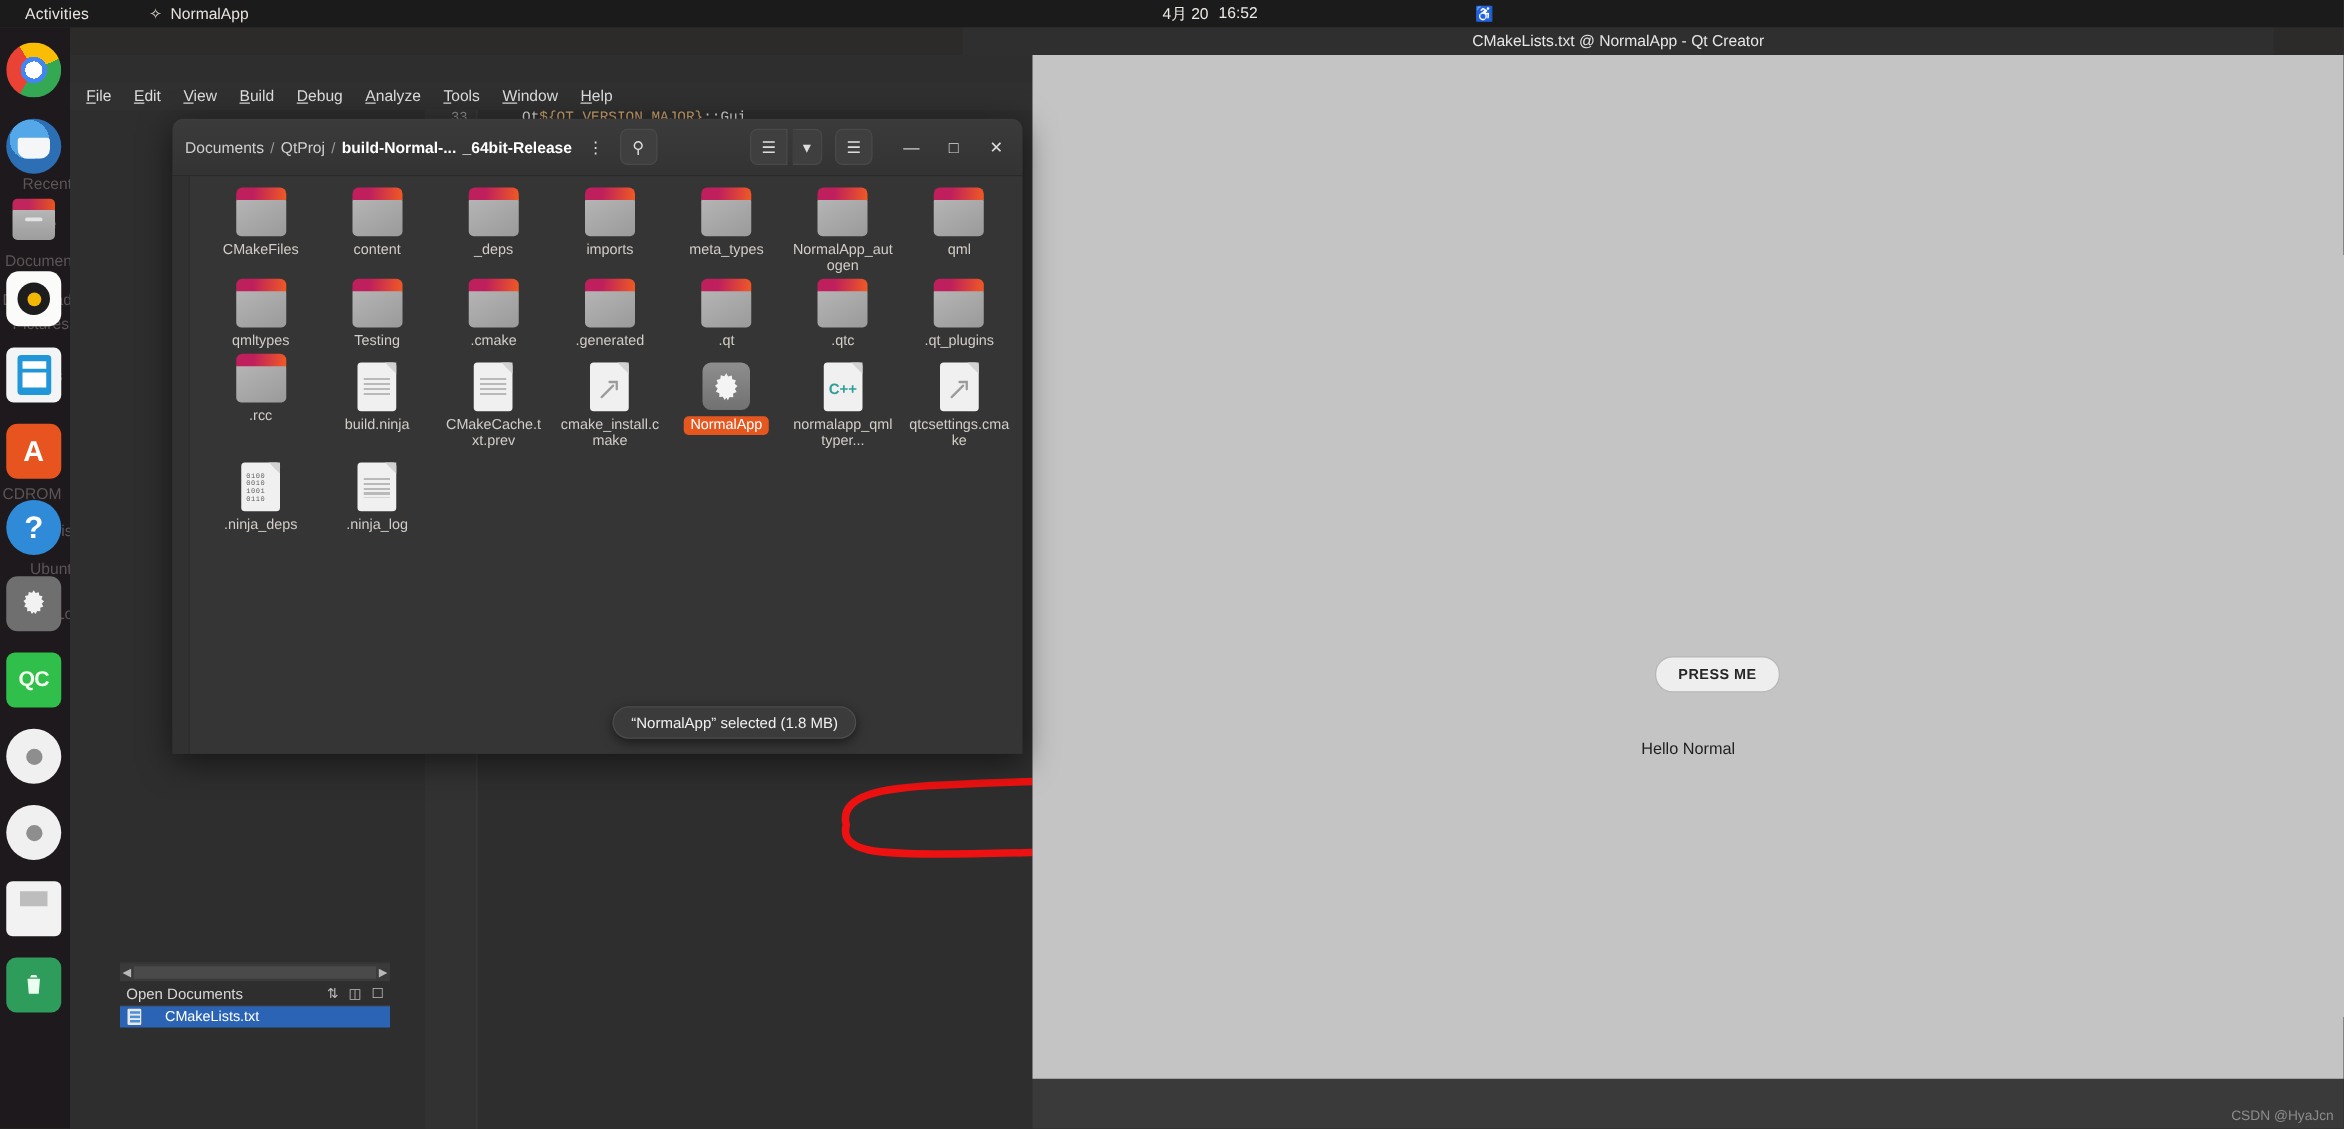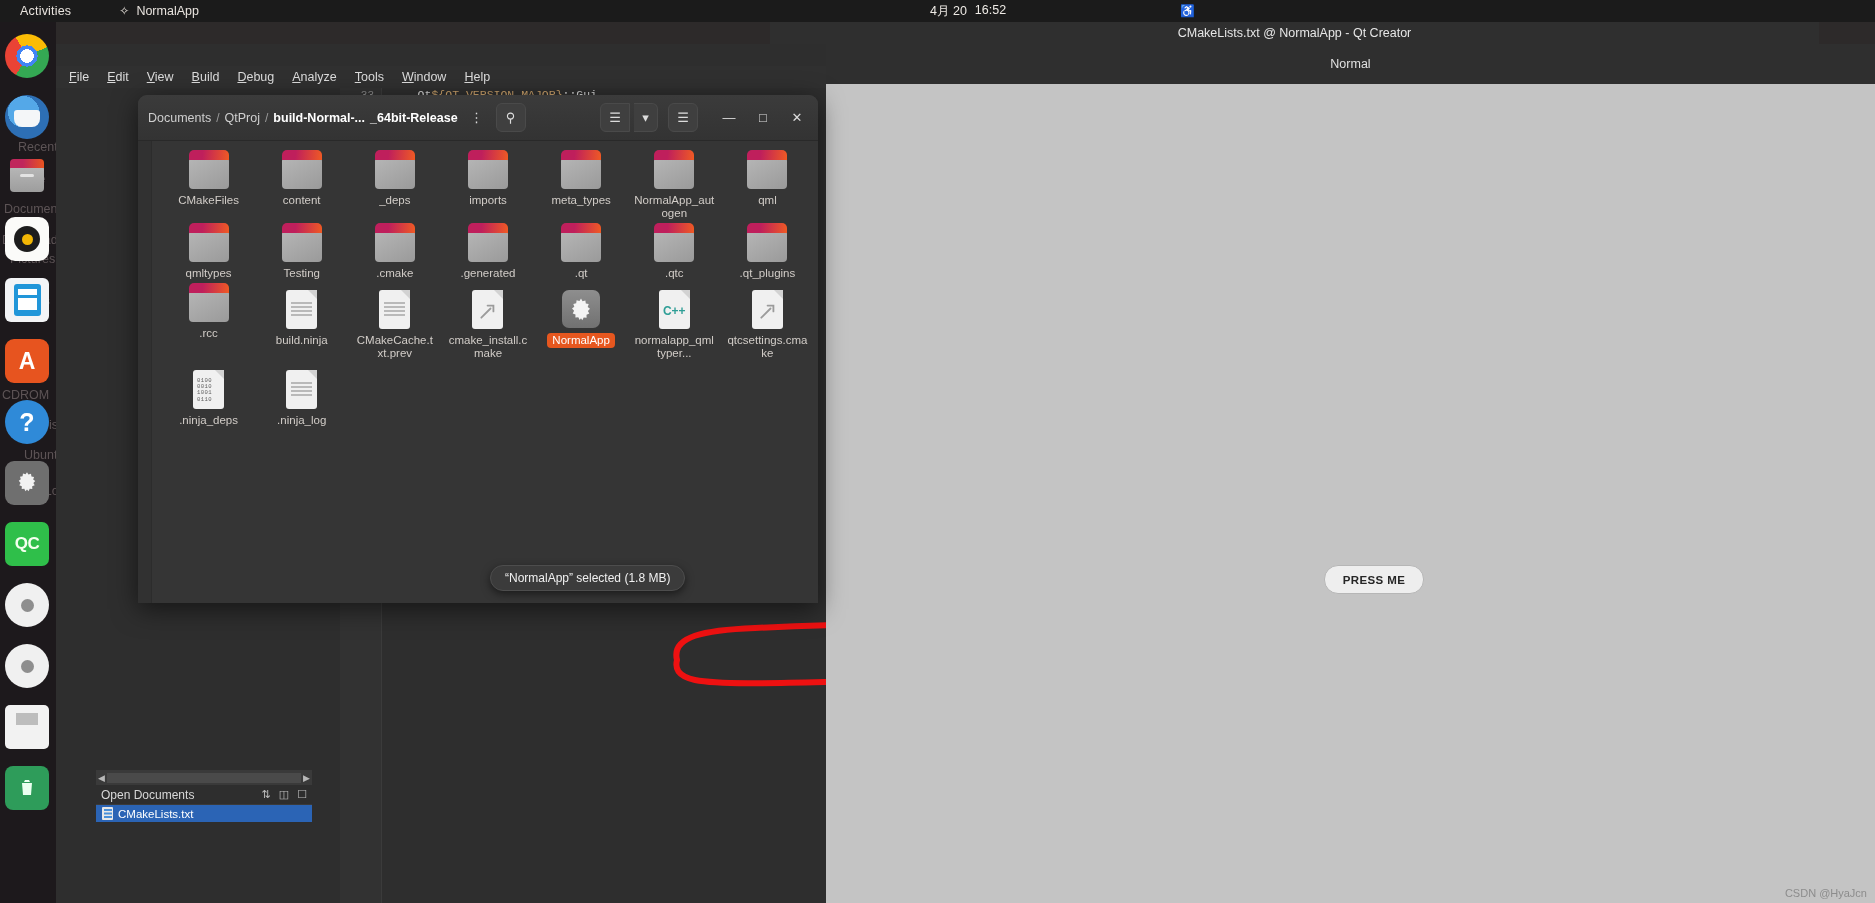--- a/index.html
+++ b/index.html
@@ -160,21 +160,21 @@
   .od-scroll .bar { flex: 1; height: 10px; background: #4a4a4a; margin: 0 2px; }
   .od-header {
     position: absolute; left: 0; top: 14px; width: 216px; height: 20px;
     display: flex; align-items: center; padding: 0 5px;
     color: #d8d8d8; font-size: 12px; border-bottom: 1px solid #3a3a3a;
   }
   .od-header .title { flex: 1; }
   .od-header .ctl { margin-left: 8px; color: #bdbdbd; font-size: 11px; }
   .od-row {
     position: absolute; left: 0; top: 34px; width: 216px; height: 17px;
-    background: #2b64b5; display: flex; align-items: center; gap: 5px;
+    background: #2b64b5; display: flex; align-items: center; gap: 19px;
     padding-left: 6px; color: #fff; font-size: 11.5px;
   }
   .od-row .fico {
     width: 11px; height: 13px; background: #e8e8e8; border-radius: 1px;
     position: relative; flex: 0 0 11px;
   }
   .od-row .fico:after {
     content: ""; position: absolute; left: 1.5px; top: 2px; width: 8px; height: 2px;
     background: #4a90d9; box-shadow: 0 3.5px 0 #4a90d9, 0 7px 0 #4a90d9;
   }
@@ -422,25 +422,23 @@
       <div class="od-row">
         <span class="fico"></span>
         <span>CMakeLists.txt</span>
       </div>
     </div>
 
     <div class="qt-titlebar" style="top:0;">
       <span>CMakeLists.txt @ NormalApp - Qt Creator</span>
     </div>
     <div class="napp" style="top:22px; height:859px;">
-      <div class="napp-title">
-        <span>Normal</span>
-      </div>
       <div class="napp-body">
         <div class="press-me">PRESS ME</div>
+        <div class="hello">Hello Normal</div>
       </div>
     </div>
 
     <div class="fm">
       <div class="fm-head">
         <div class="crumbs">
           <span class="cr">Documents</span>
           <span class="sep">/</span>
           <span class="cr">QtProj</span>
           <span class="sep">/</span>

